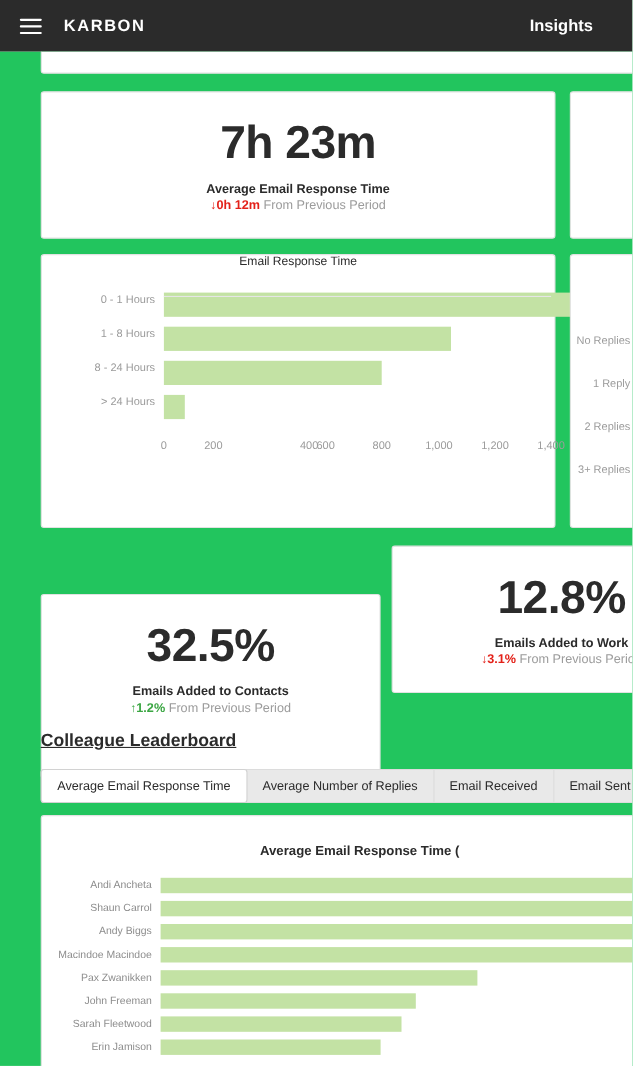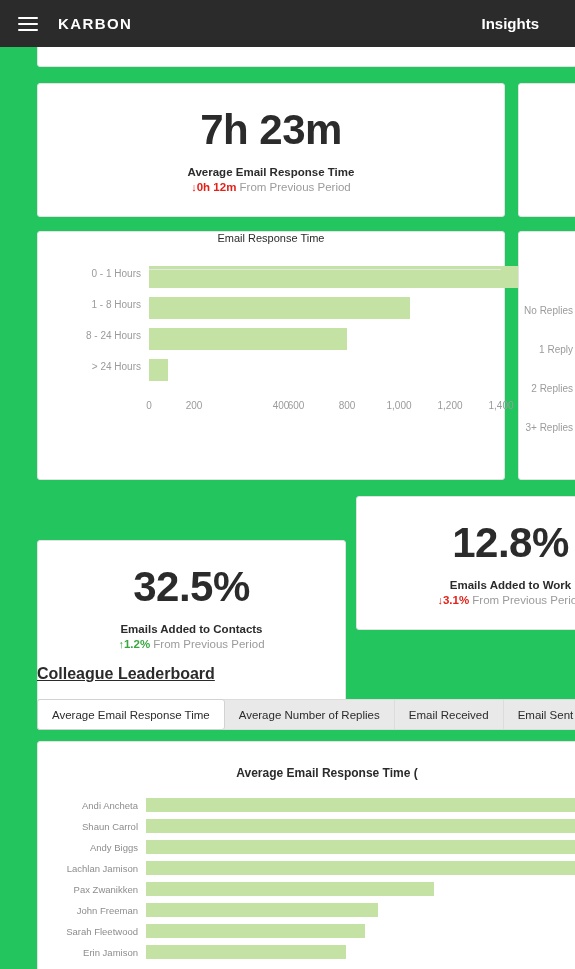--- a/index.html
+++ b/index.html
@@ -323,21 +323,21 @@
       </div>
       <div class="lb-row">
         <span class="cat">Shaun Carrol</span>
         <span class="bar" style="width:470px;"></span>
       </div>
       <div class="lb-row">
         <span class="cat">Andy Biggs</span>
         <span class="bar" style="width:470px;"></span>
       </div>
       <div class="lb-row">
-        <span class="cat">Lachlan Jamison</span>
+        <span class="cat">Macindoe Macindoe</span>
         <span class="bar" style="width:470px;"></span>
       </div>
       <div class="lb-row">
         <span class="cat">Pax Zwanikken</span>
         <span class="bar" style="width:288px;"></span>
       </div>
       <div class="lb-row">
         <span class="cat">John Freeman</span>
         <span class="bar" style="width:232px;"></span>
       </div>

